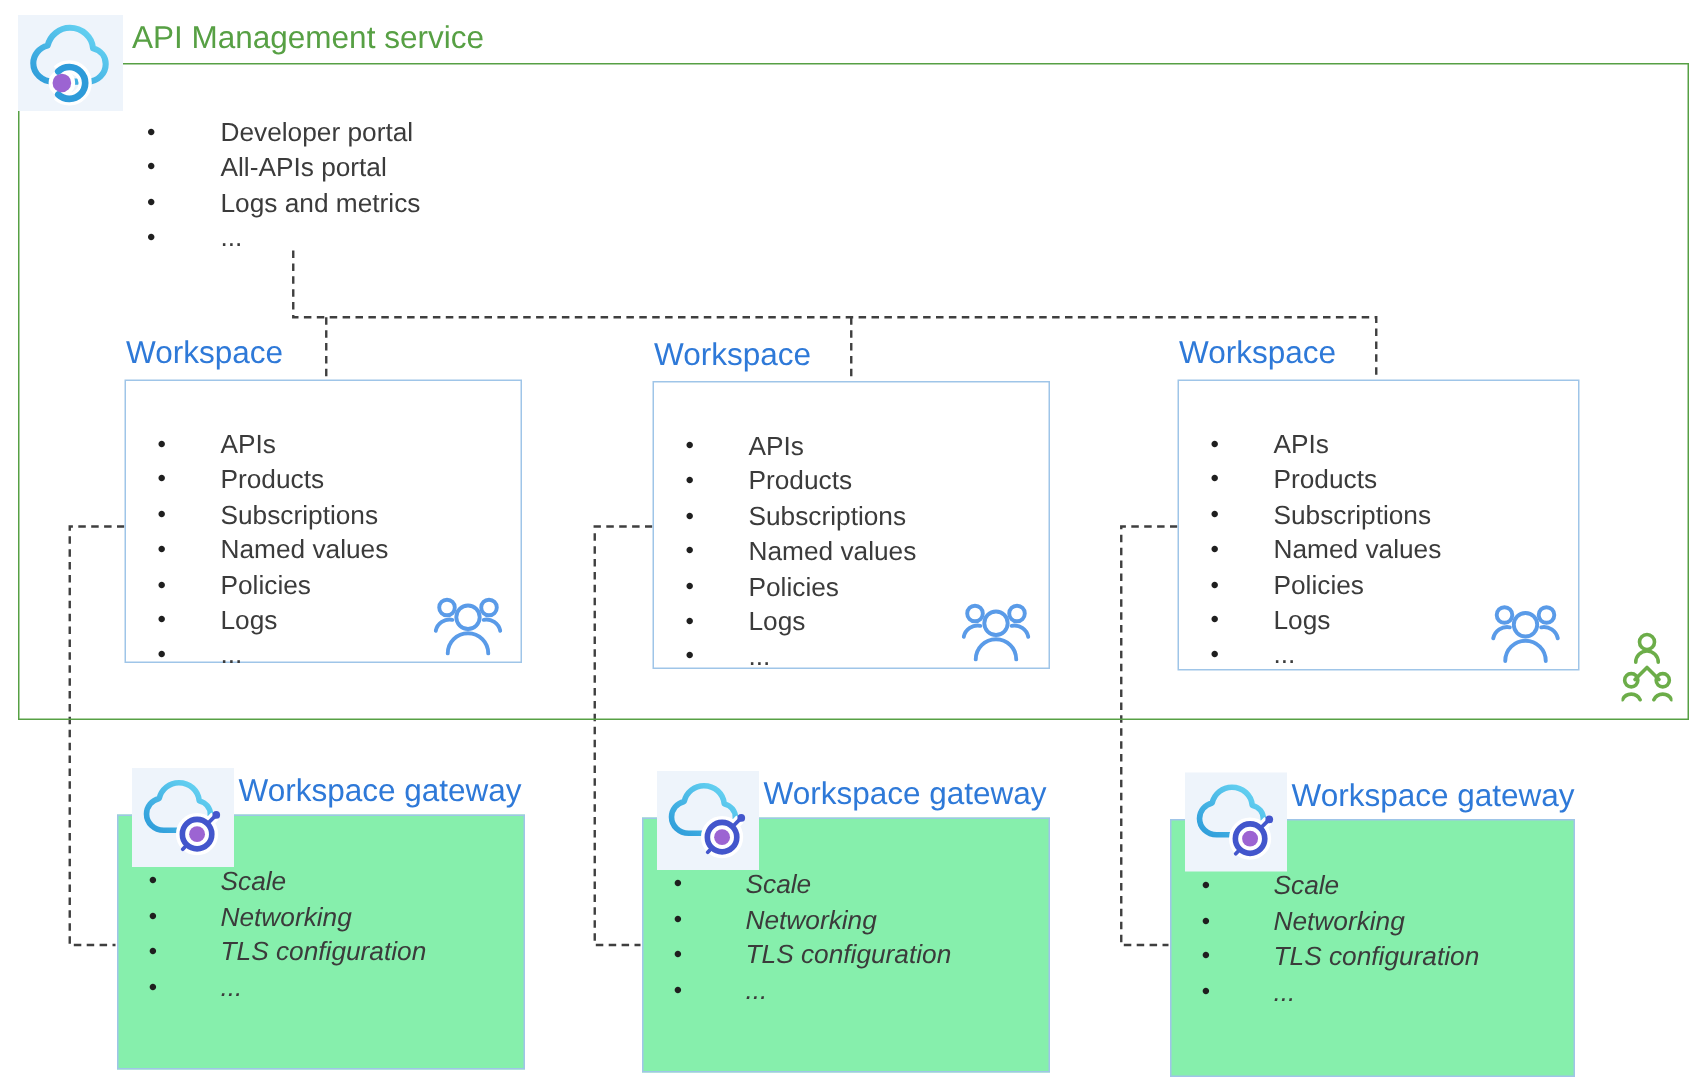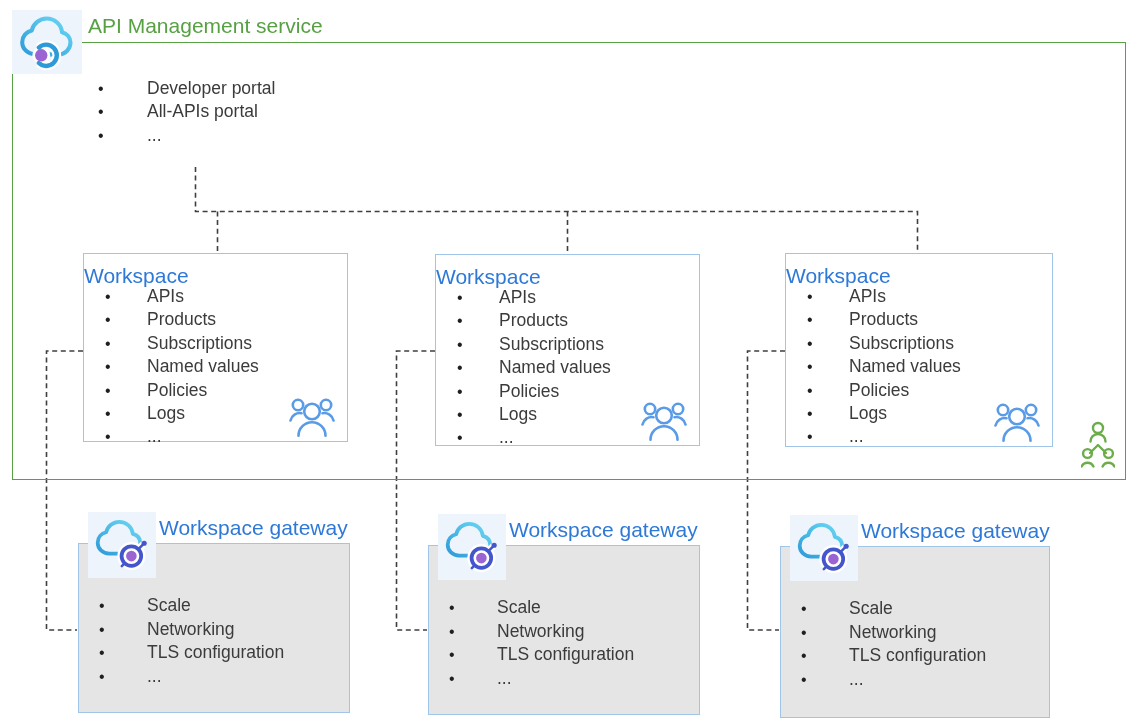--- a/index.html
+++ b/index.html
@@ -21,29 +21,29 @@
   .blue-title{position:absolute;font-size:21px;color:#2E79D8;z-index:4;white-space:nowrap;}
 
   ul.bullets{list-style:none;margin:0;padding:0;position:absolute;z-index:2;}
   ul.bullets li{position:relative;font-size:17.5px;color:#3B3B3B;line-height:23.4px;white-space:nowrap;}
   ul.bullets li::before{content:"\2022";position:absolute;left:0;top:0;color:#1f1f1f;font-size:16px;}
 
   .service-list{left:98px;top:77px;}
   .service-list li{padding-left:49px;line-height:22.6px;}
 
   .ws-box{position:absolute;border:1.4px solid #9FC5E8;background:#fff;z-index:1;}
-  .ws-box .blue-title{left:0;top:-30px;margin-top:40px;}
+  .ws-box .blue-title{left:0;top:-30px;}
   .ws-box ul.bullets{left:21px;top:31px;}
   .ws-box ul.bullets li{padding-left:42px;}
   .people-icon{position:absolute;right:12px;bottom:4px;z-index:2;}
 
-  .gw-box{position:absolute;border:1.4px solid #9FC5E8;background:#e5e5e5;z-index:1;}
+  .gw-box{position:absolute;border:1.4px solid #9FC5E8;background:#86efac;z-index:1;}
   .gw-box .icon-tile{left:9px;top:-32px;width:68px;height:66px;}
   .gw-box .blue-title{left:80px;top:-28px;}
-  .gw-box ul.bullets{left:20px;top:50px;}
+  .gw-box ul.bullets{left:20px;top:32px;font-style:italic;}
   .gw-box ul.bullets li{padding-left:48px;line-height:23.5px;}
 
   .org-icon{position:absolute;left:1081px;top:421px;z-index:2;}
 </style>
 </head>
 <body>
 
 <div id="canvas">
 
   <svg id="connectors" width="1133" height="719" viewBox="0 0 1133 719">
@@ -73,20 +73,21 @@
       <path d="M25.8 38.3 A12 12 0 1 1 25.8 55.7" fill="none" stroke="#2E9BD9" stroke-width="5" stroke-linecap="round"></path>
       <circle cx="28.5" cy="47" r="7" fill="#9C64D2"></circle>
     </svg>
   </div>
 
   <div class="service-title">API Management service</div>
 
   <ul class="bullets service-list">
     <li>Developer portal</li>
     <li>All-APIs portal</li>
+    <li>Logs and metrics</li>
     <li>...</li>
   </ul>
 
   <div class="ws-box" style="left:83px;top:253px;width:263px;height:187px">
     <div class="blue-title">Workspace</div>
     <ul class="bullets">
       <li>APIs</li>
       <li>Products</li>
       <li>Subscriptions</li>
       <li>Named values</li>

